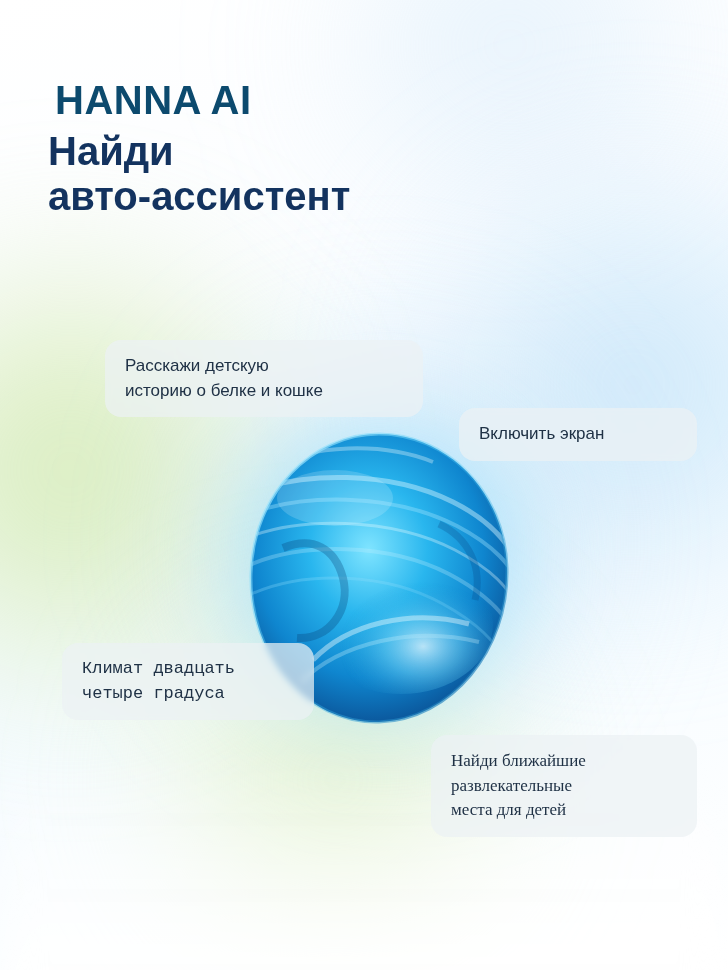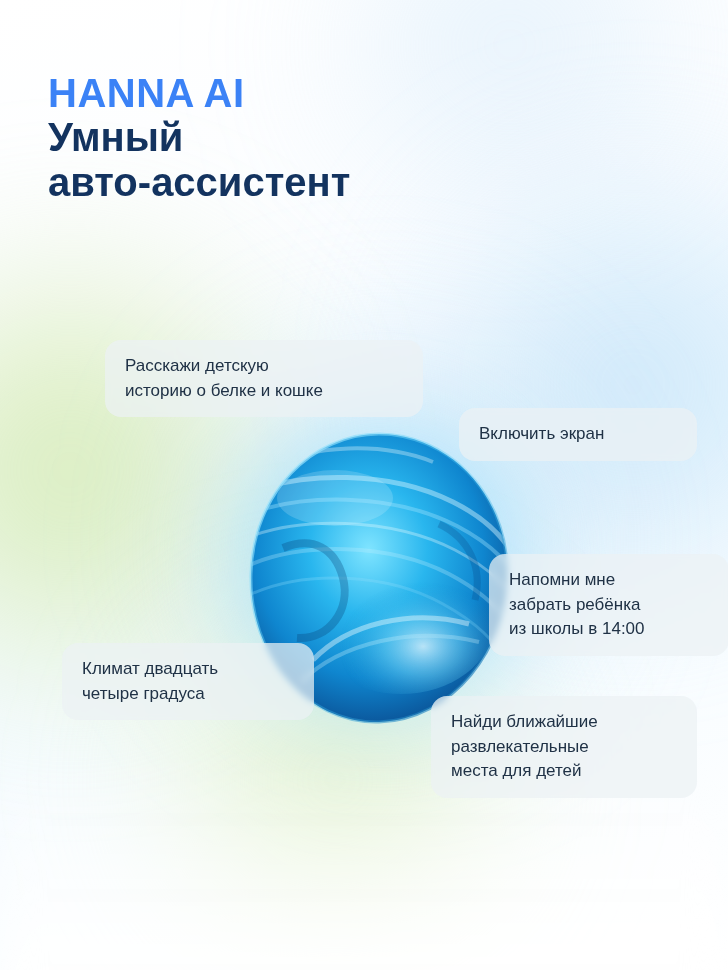--- a/index.html
+++ b/index.html
@@ -85,22 +85,22 @@
     left: 48px;
     top: 72px;
     width: 620px;
     z-index: 6;
   }
   .headline .brand {
     font-size: 40px;
     line-height: 1.08;
     font-weight: bold;
     letter-spacing: 0.5px;
-    color: #3b82f6;
-    margin: 0;
+    color: #0c4a6e;
+    margin: 7px;
   }
   .headline .sub {
     font-size: 40px;
     line-height: 1.12;
     font-weight: bold;
     color: #13335f;
     margin: 0;
     white-space: pre-line;
   }
 
@@ -139,39 +139,39 @@
     line-height: 1.45;
     padding: 14px 20px;
     white-space: pre-line;
     backdrop-filter: blur(3px);
   }
 
   .chip-story      { left: 105px; top: 340px;  width: 278px; }
   .chip-screen     { left: 459px; top: 408px;  width: 198px; }
   .chip-music      { left: 38px;  top: 497px;  width: 222px; }
   .chip-reminder   { left: 489px; top: 554px;  width: 200px; }
-  .chip-climate    { left: 62px;  top: 643px;  width: 212px; }
+  .chip-climate    { left: 62px;  top: 643px;  width: 212px; font-family: Liberation Mono, monospace; }
   .chip-route      { left: 128px; top: 758px;  width: 226px; }
-  .chip-places     { left: 431px; top: 696px;  width: 226px; }
+  .chip-places     { left: 431px; top: 735px;  width: 226px; font-family: Liberation Serif, serif; }
 </style>
 </head>
 <body>
 
 <div class="poster">
 
   <div class="bg-base"></div>
   <div class="wash wash-top-blue"></div>
   <div class="wash wash-green-left"></div>
   <div class="wash wash-blue-right"></div>
   <div class="wash wash-blue-mid"></div>
   <div class="wash wash-green-bottom"></div>
 
   <div class="headline">
     <div class="brand">HANNA AI</div>
-    <div class="sub">Умный
+    <div class="sub">Найди
 авто-ассистент</div>
   </div>
 
   <div class="orb-wrap">
     <div class="orb-glow"></div>
     <svg class="orb-svg" viewBox="0 0 272 300">
       <defs>
         <radialGradient id="orbBody" cx="46%" cy="40%" r="72%">
           <stop offset="0%" stop-color="#7fe4ff"></stop>
           <stop offset="32%" stop-color="#29b6ee"></stop>
@@ -211,23 +211,20 @@
         <path d="M196 96 C226 110 240 140 232 172" fill="none" stroke="#0b4580" stroke-opacity="0.3" stroke-width="7"></path>
       </g>
 
       <path d="M136 6 C202 6 262 62 264 140 C266 222 208 292 136 294 C62 296 6 226 8 146 C10 64 70 6 136 6 Z" fill="none" stroke="url(#orbRim)" stroke-width="3"></path>
     </svg>
   </div>
 
   <div class="chip chip-screen">Включить экран</div>
   <div class="chip chip-story">Расскажи детскую
 историю о белке и кошке</div>
-  <div class="chip chip-reminder">Напомни мне
-забрать ребёнка
-из школы в 14:00</div>
   <div class="chip chip-climate">Климат двадцать
 четыре градуса</div>
   <div class="chip chip-places">Найди ближайшие
 развлекательные
 места для детей</div>
 
   <div class="wash wash-bottom-white"></div>
 </div>
 
 </body></html>

